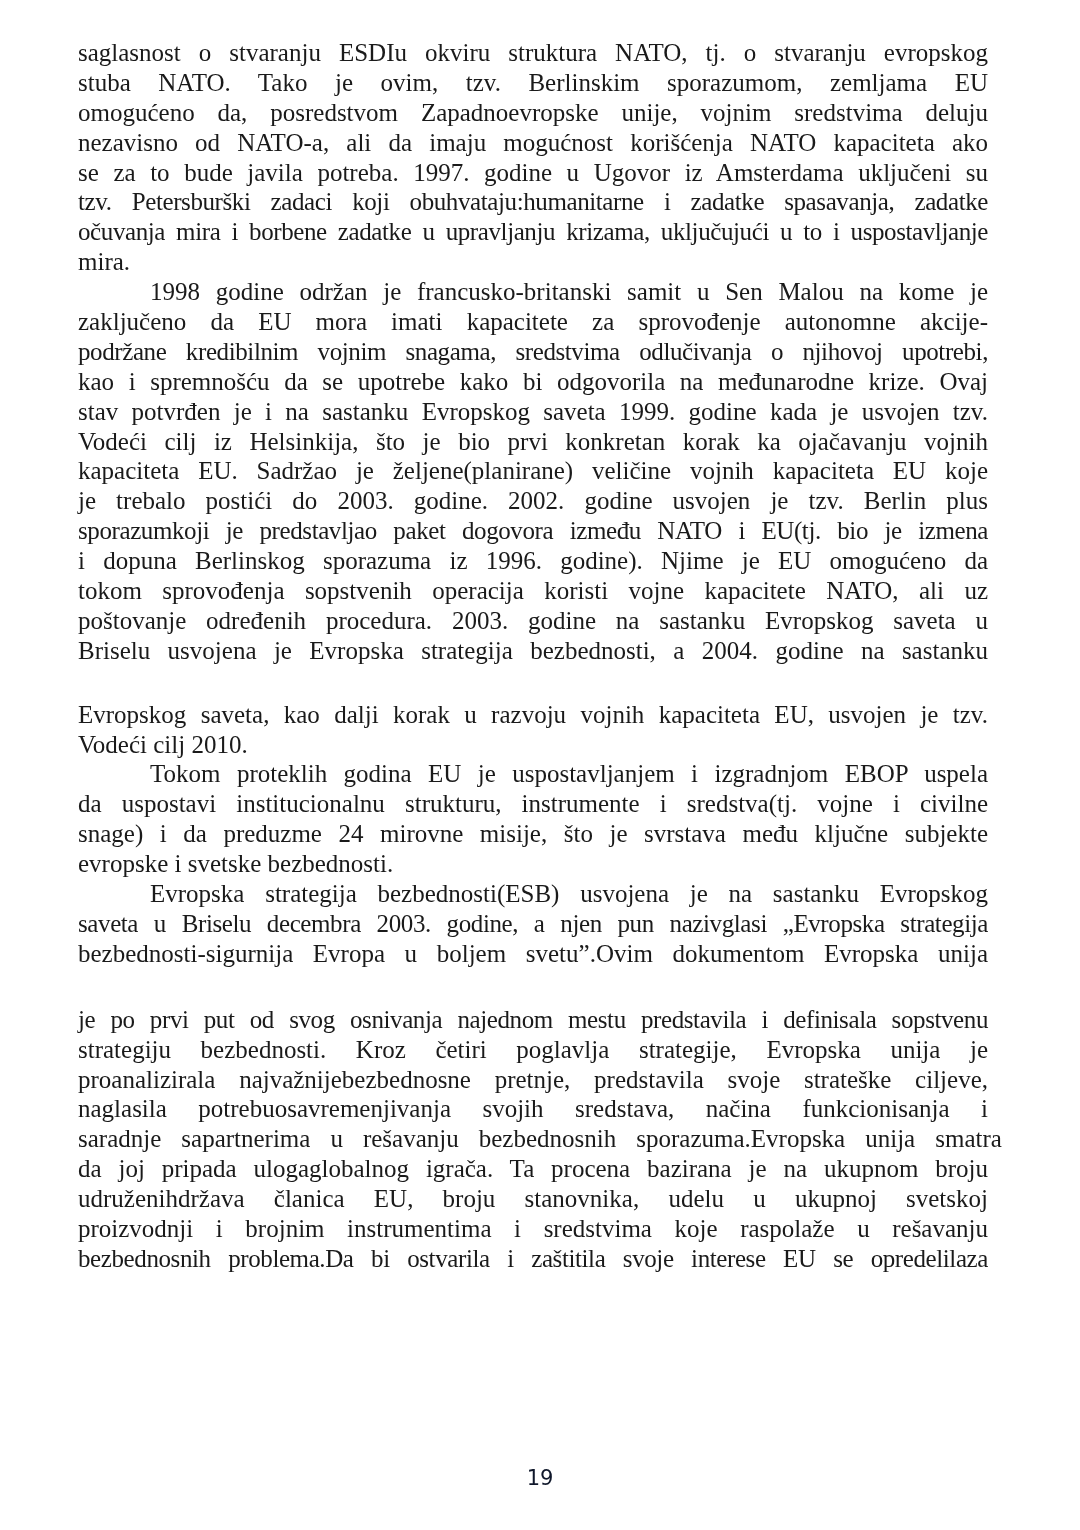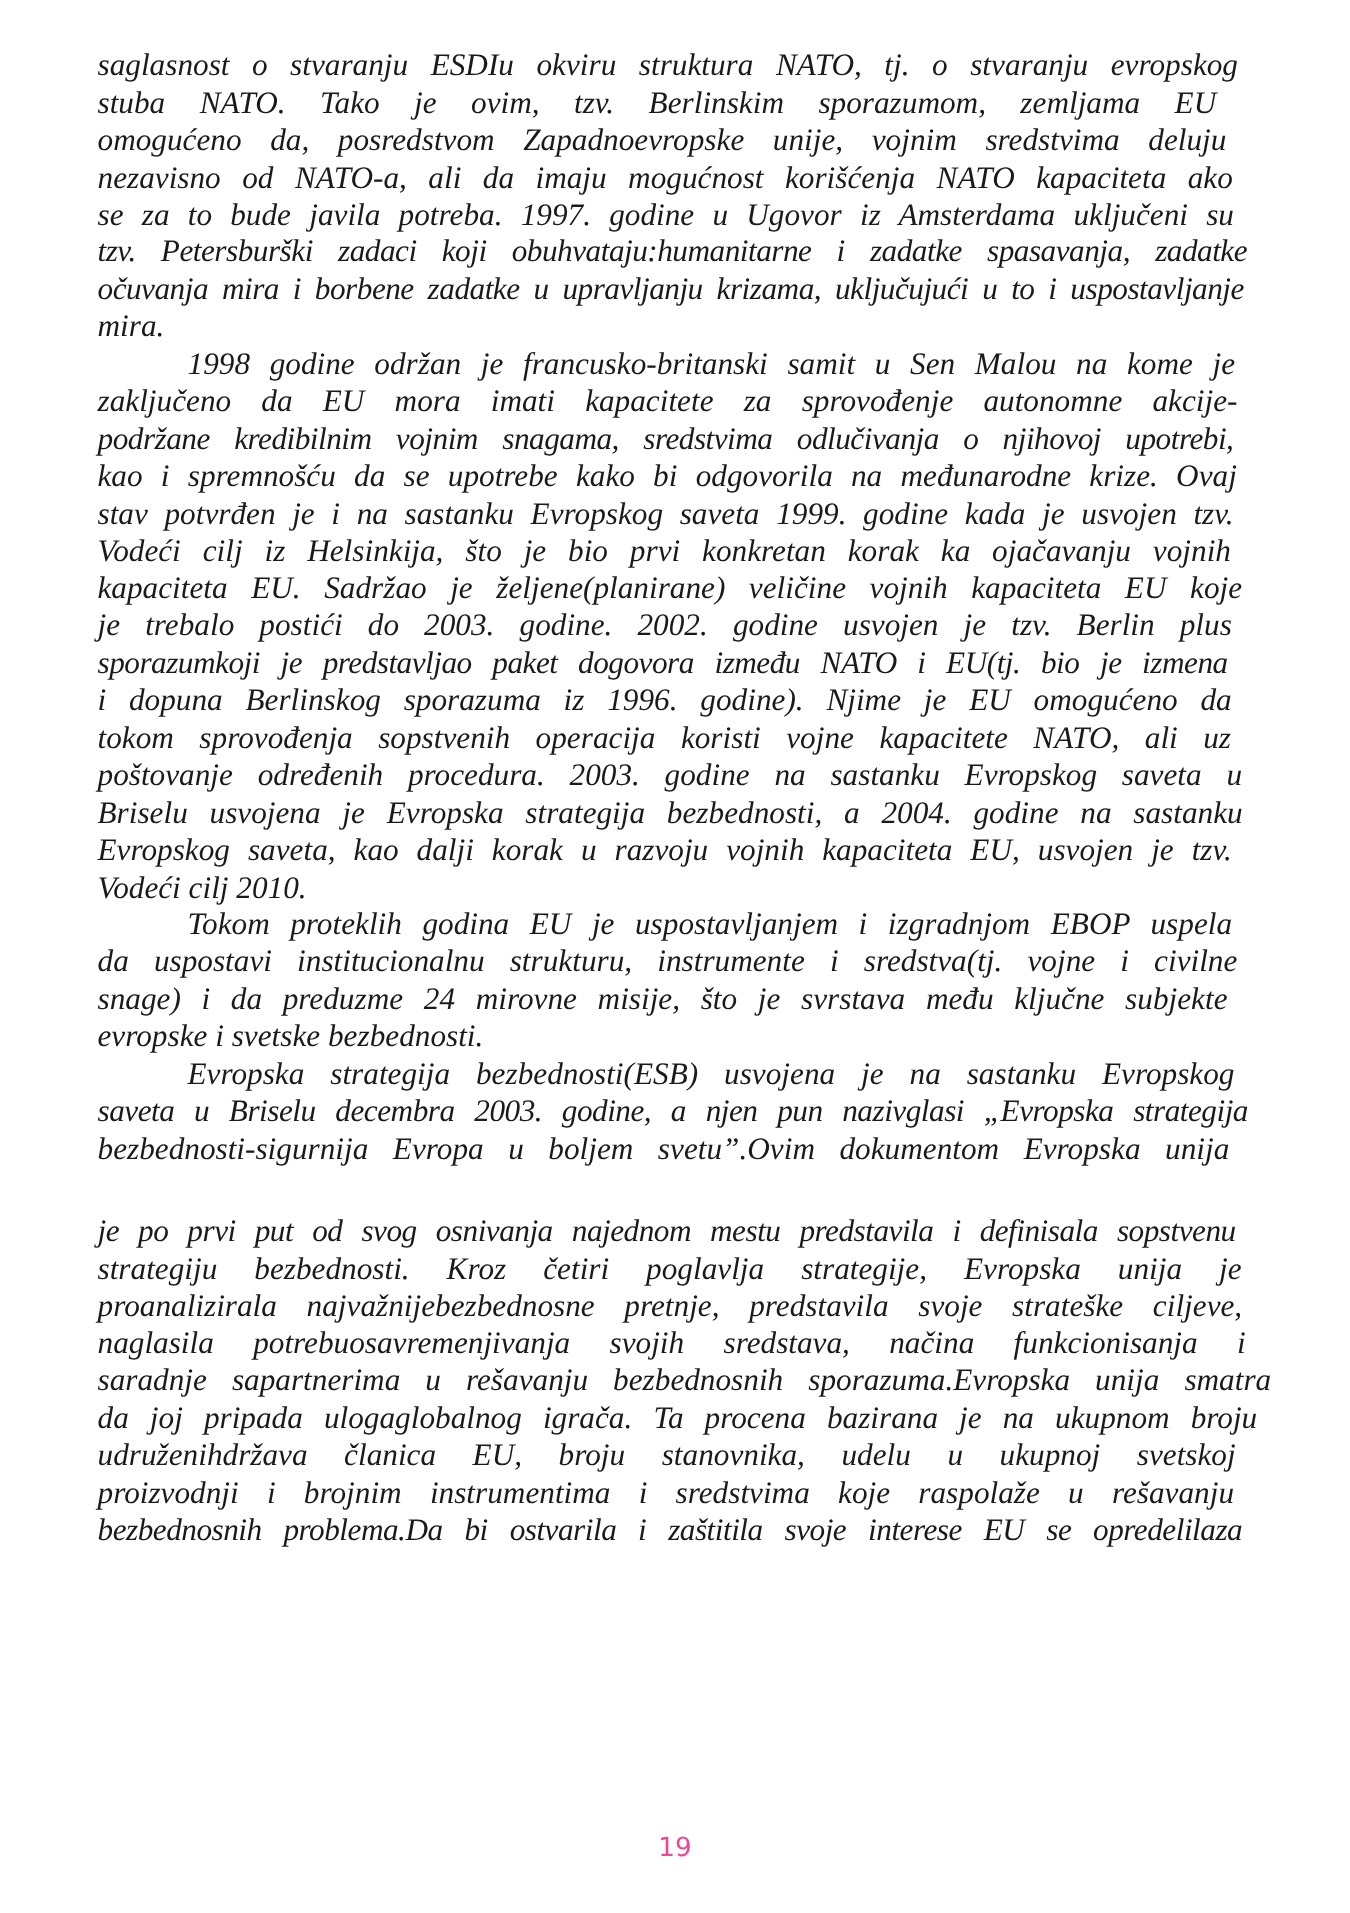--- a/index.html
+++ b/index.html
@@ -27,41 +27,40 @@
       margin: 0;
       padding: 0;
     }
     .line {
       display: block;
       white-space: nowrap;
       text-align: justify;
       text-align-last: justify;
       height: 29.9px;
       overflow: visible;
-      font-style: italic;
     }
     .line.last {
       text-align-last: left;
     }
     .line.indent {
       padding-left: 72px;
     }
     .line.tight {
       letter-spacing: -0.4px;
       word-spacing: -1px;
     }
     .page-number {
       position: absolute;
       top: 1466px;
       left: 0;
       width: 1080px;
       text-align: center;
       font-family: "DejaVu Sans", "Liberation Sans", sans-serif;
       font-size: 21px;
-      color: #ec4899;
+      color: #0f172a;
     }
   </style>
 </head>
 <body>
 
 <div class="page">
 
   <div class="para">
     <span class="line" style="white-space: nowrap; word-spacing: 11.75px; text-align: left; text-align-last: left;">saglasnost o stvaranju ESDIu okviru struktura NATO, tj. o stvaranju evropskog</span>
     <span class="line" style="white-space: nowrap; word-spacing: 21.2778px; text-align: left; text-align-last: left;">stuba NATO. Tako je ovim, tzv. Berlinskim sporazumom, zemljama EU</span>
@@ -80,21 +79,21 @@
     <span class="line" style="white-space: nowrap; word-spacing: 8.31901px; text-align: left; text-align-last: left;">kao i spremnošću da se upotrebe kako bi odgovorila na međunarodne krize. Ovaj</span>
     <span class="line" style="white-space: nowrap; word-spacing: 7.05168px; text-align: left; text-align-last: left;">stav potvrđen je i na sastanku Evropskog saveta 1999. godine kada je usvojen tzv.</span>
     <span class="line" style="white-space: nowrap; word-spacing: 11.2461px; text-align: left; text-align-last: left;">Vodeći cilj iz Helsinkija, što je bio prvi konkretan korak ka ojačavanju vojnih</span>
     <span class="line" style="white-space: nowrap; word-spacing: 12.5729px; text-align: left; text-align-last: left;">kapaciteta EU. Sadržao je željene(planirane) veličine vojnih kapaciteta EU koje</span>
     <span class="line" style="white-space: nowrap; word-spacing: 13.8255px; text-align: left; text-align-last: left;">je trebalo postići do 2003. godine. 2002. godine usvojen je tzv. Berlin plus</span>
     <span class="line tight" style="white-space: nowrap; word-spacing: 10.625px; text-align: left; text-align-last: left;">sporazumkoji je predstavljao paket dogovora između NATO i EU(tj. bio je izmena</span>
     <span class="line" style="white-space: nowrap; word-spacing: 11.973px; text-align: left; text-align-last: left;">i dopuna Berlinskog sporazuma iz 1996. godine). Njime je EU omogućeno da</span>
     <span class="line" style="white-space: nowrap; word-spacing: 14.1458px; text-align: left; text-align-last: left;">tokom sprovođenja sopstvenih operacija koristi vojne kapacitete NATO, ali uz</span>
     <span class="line" style="white-space: nowrap; word-spacing: 13.5556px; text-align: left; text-align-last: left;">poštovanje određenih procedura. 2003. godine na sastanku Evropskog saveta u</span>
     <span class="line" style="white-space: nowrap; word-spacing: 11.1578px; text-align: left; text-align-last: left;">Briselu usvojena je Evropska strategija bezbednosti, a 2004. godine na sastanku</span>
-    <span class="line" style="white-space: nowrap; word-spacing: 8.10547px; text-align: right; text-align-last: left;">Evropskog saveta, kao dalji korak u razvoju vojnih kapaciteta EU, usvojen je tzv.</span>
+    <span class="line" style="white-space: nowrap; word-spacing: 8.10547px; text-align: right; text-align-last: left; margin-top: 34px;">Evropskog saveta, kao dalji korak u razvoju vojnih kapaciteta EU, usvojen je tzv.</span>
     <span class="line last" style="white-space: nowrap;">Vodeći cilj 2010.</span>
   </div>
 
   <div class="para">
     <span class="line indent" style="white-space: nowrap; word-spacing: 10.1649px; text-align: left; text-align-last: left;">Tokom proteklih godina EU je uspostavljanjem i izgradnjom EBOP uspela</span>
     <span class="line" style="white-space: nowrap; word-spacing: 13.8559px; text-align: left; text-align-last: left;">da uspostavi institucionalnu strukturu, instrumente i sredstva(tj. vojne i civilne</span>
     <span class="line" style="white-space: nowrap; word-spacing: 10.2826px; text-align: left; text-align-last: left;">snage) i da preduzme 24 mirovne misije, što je svrstava među ključne subjekte</span>
     <span class="line last" style="white-space: nowrap;">evropske i svetske bezbednosti.</span>
   </div>
 

